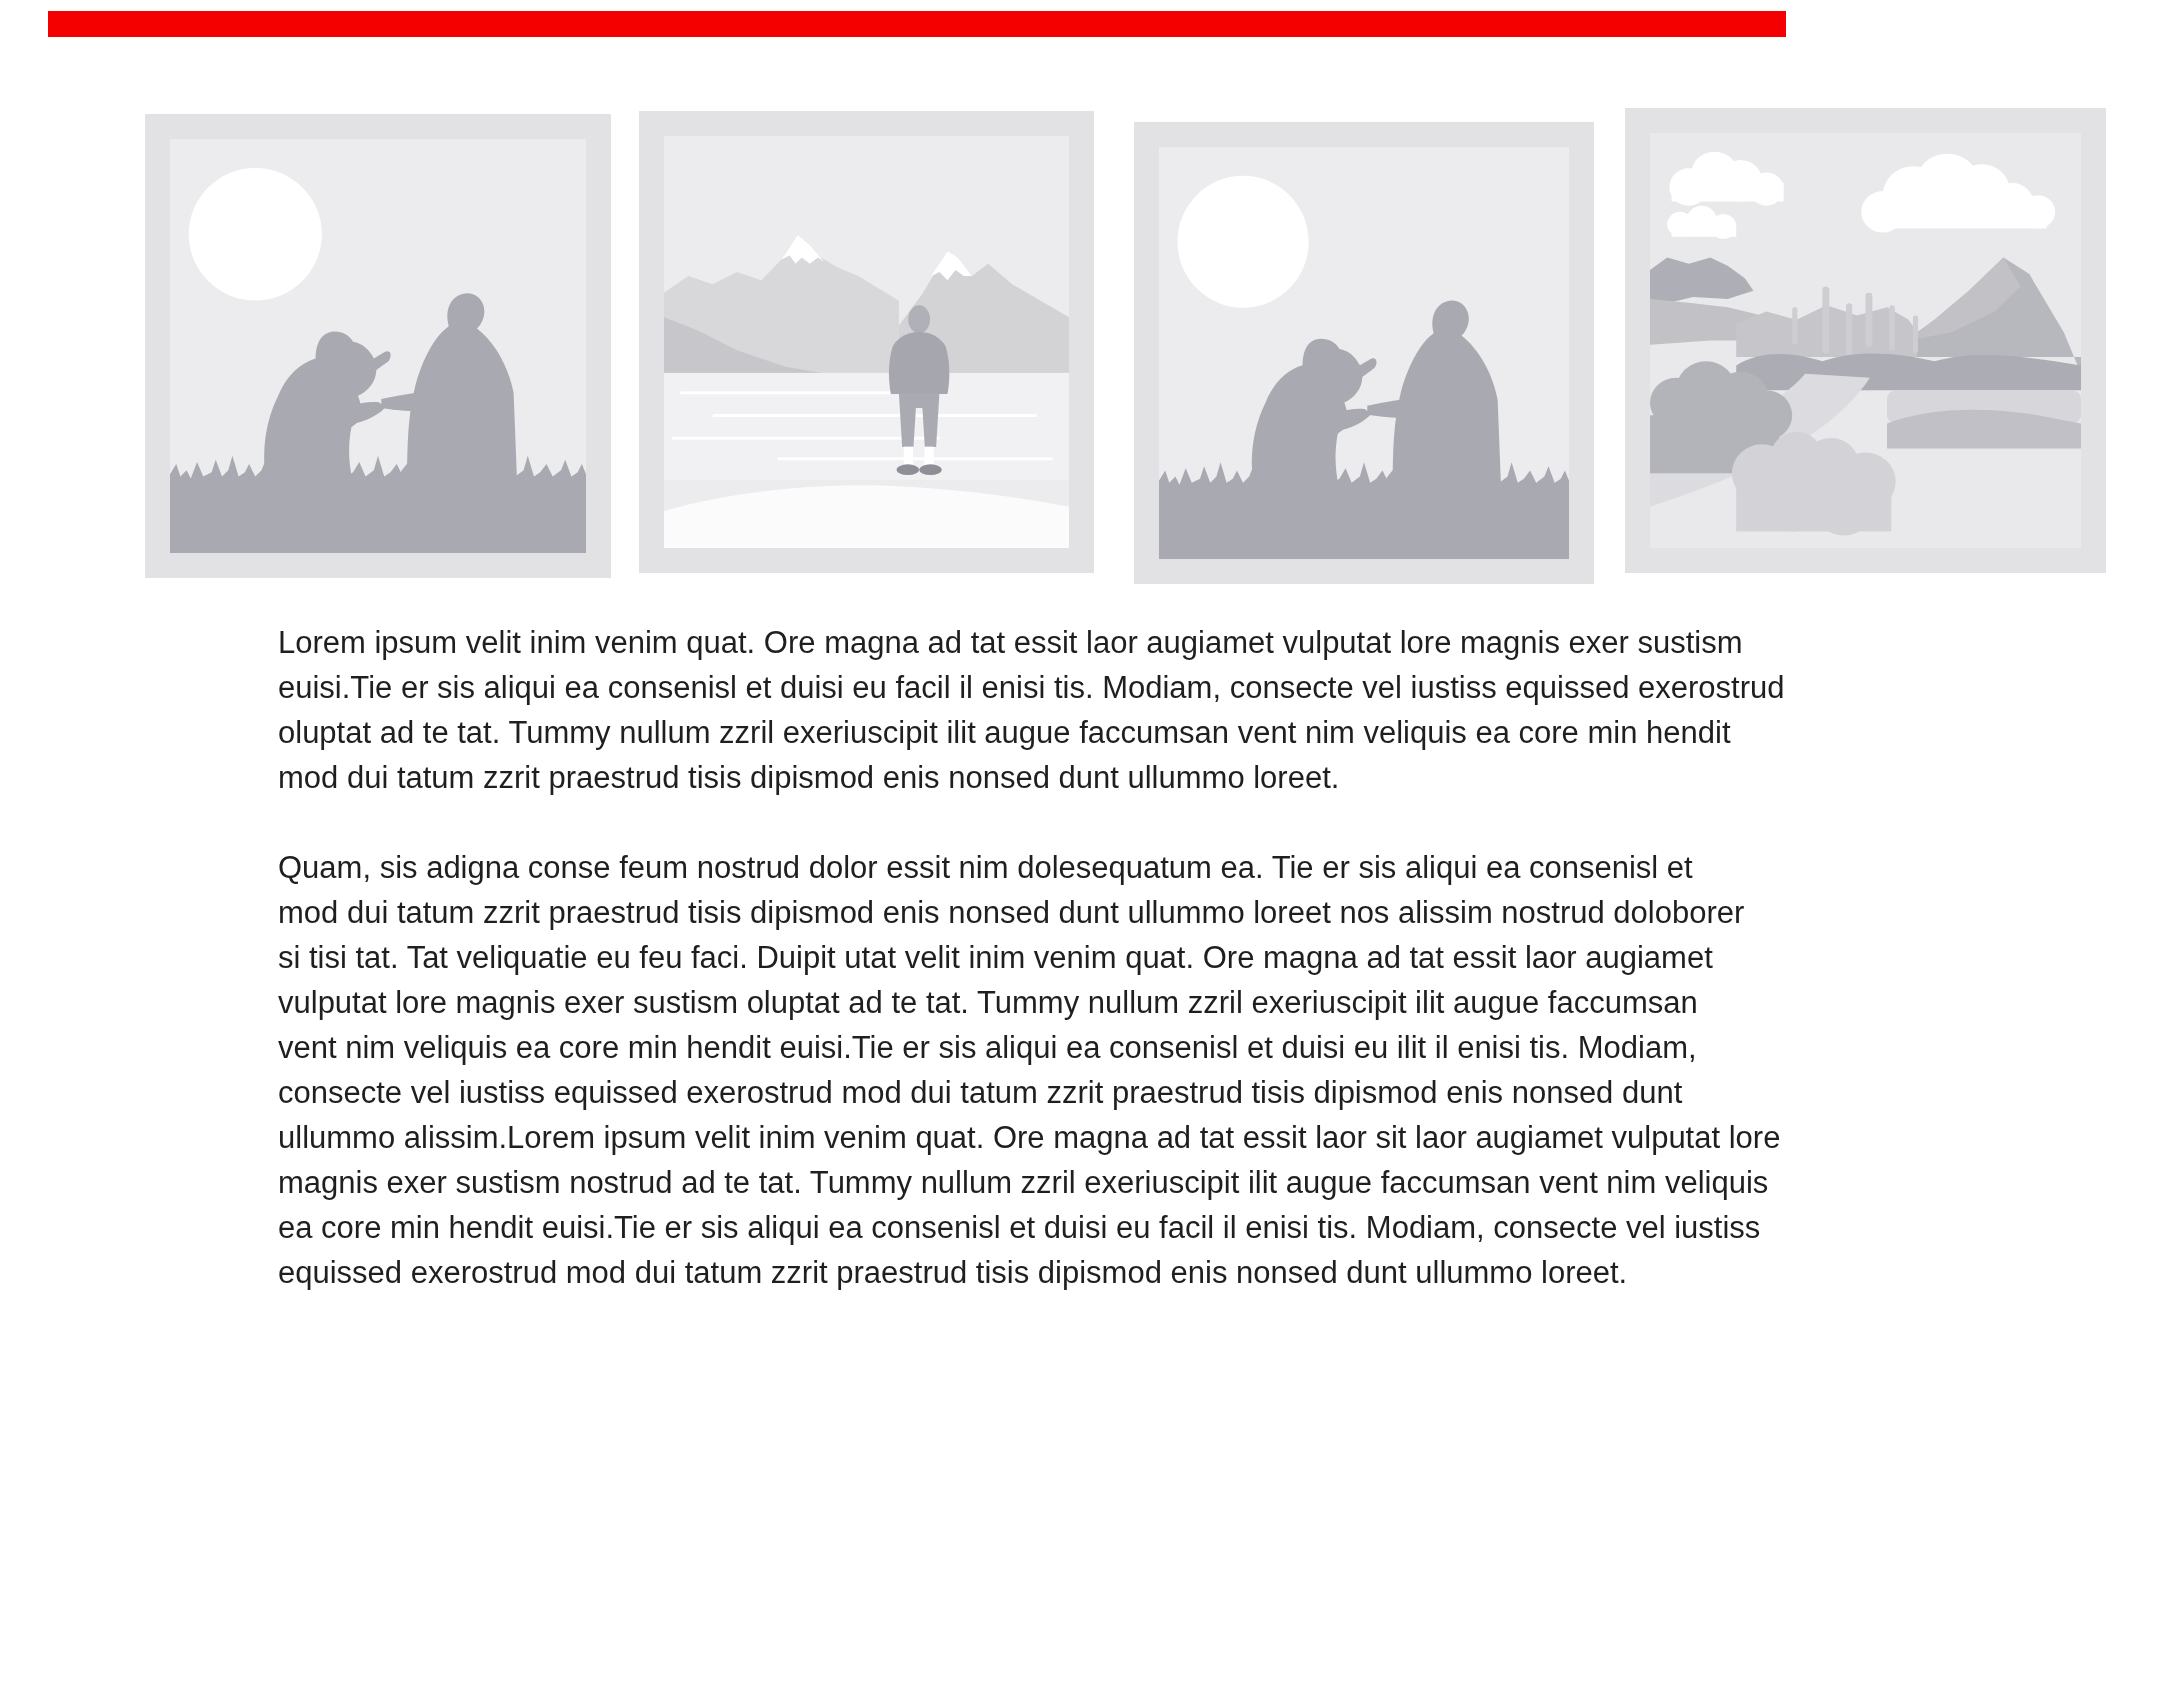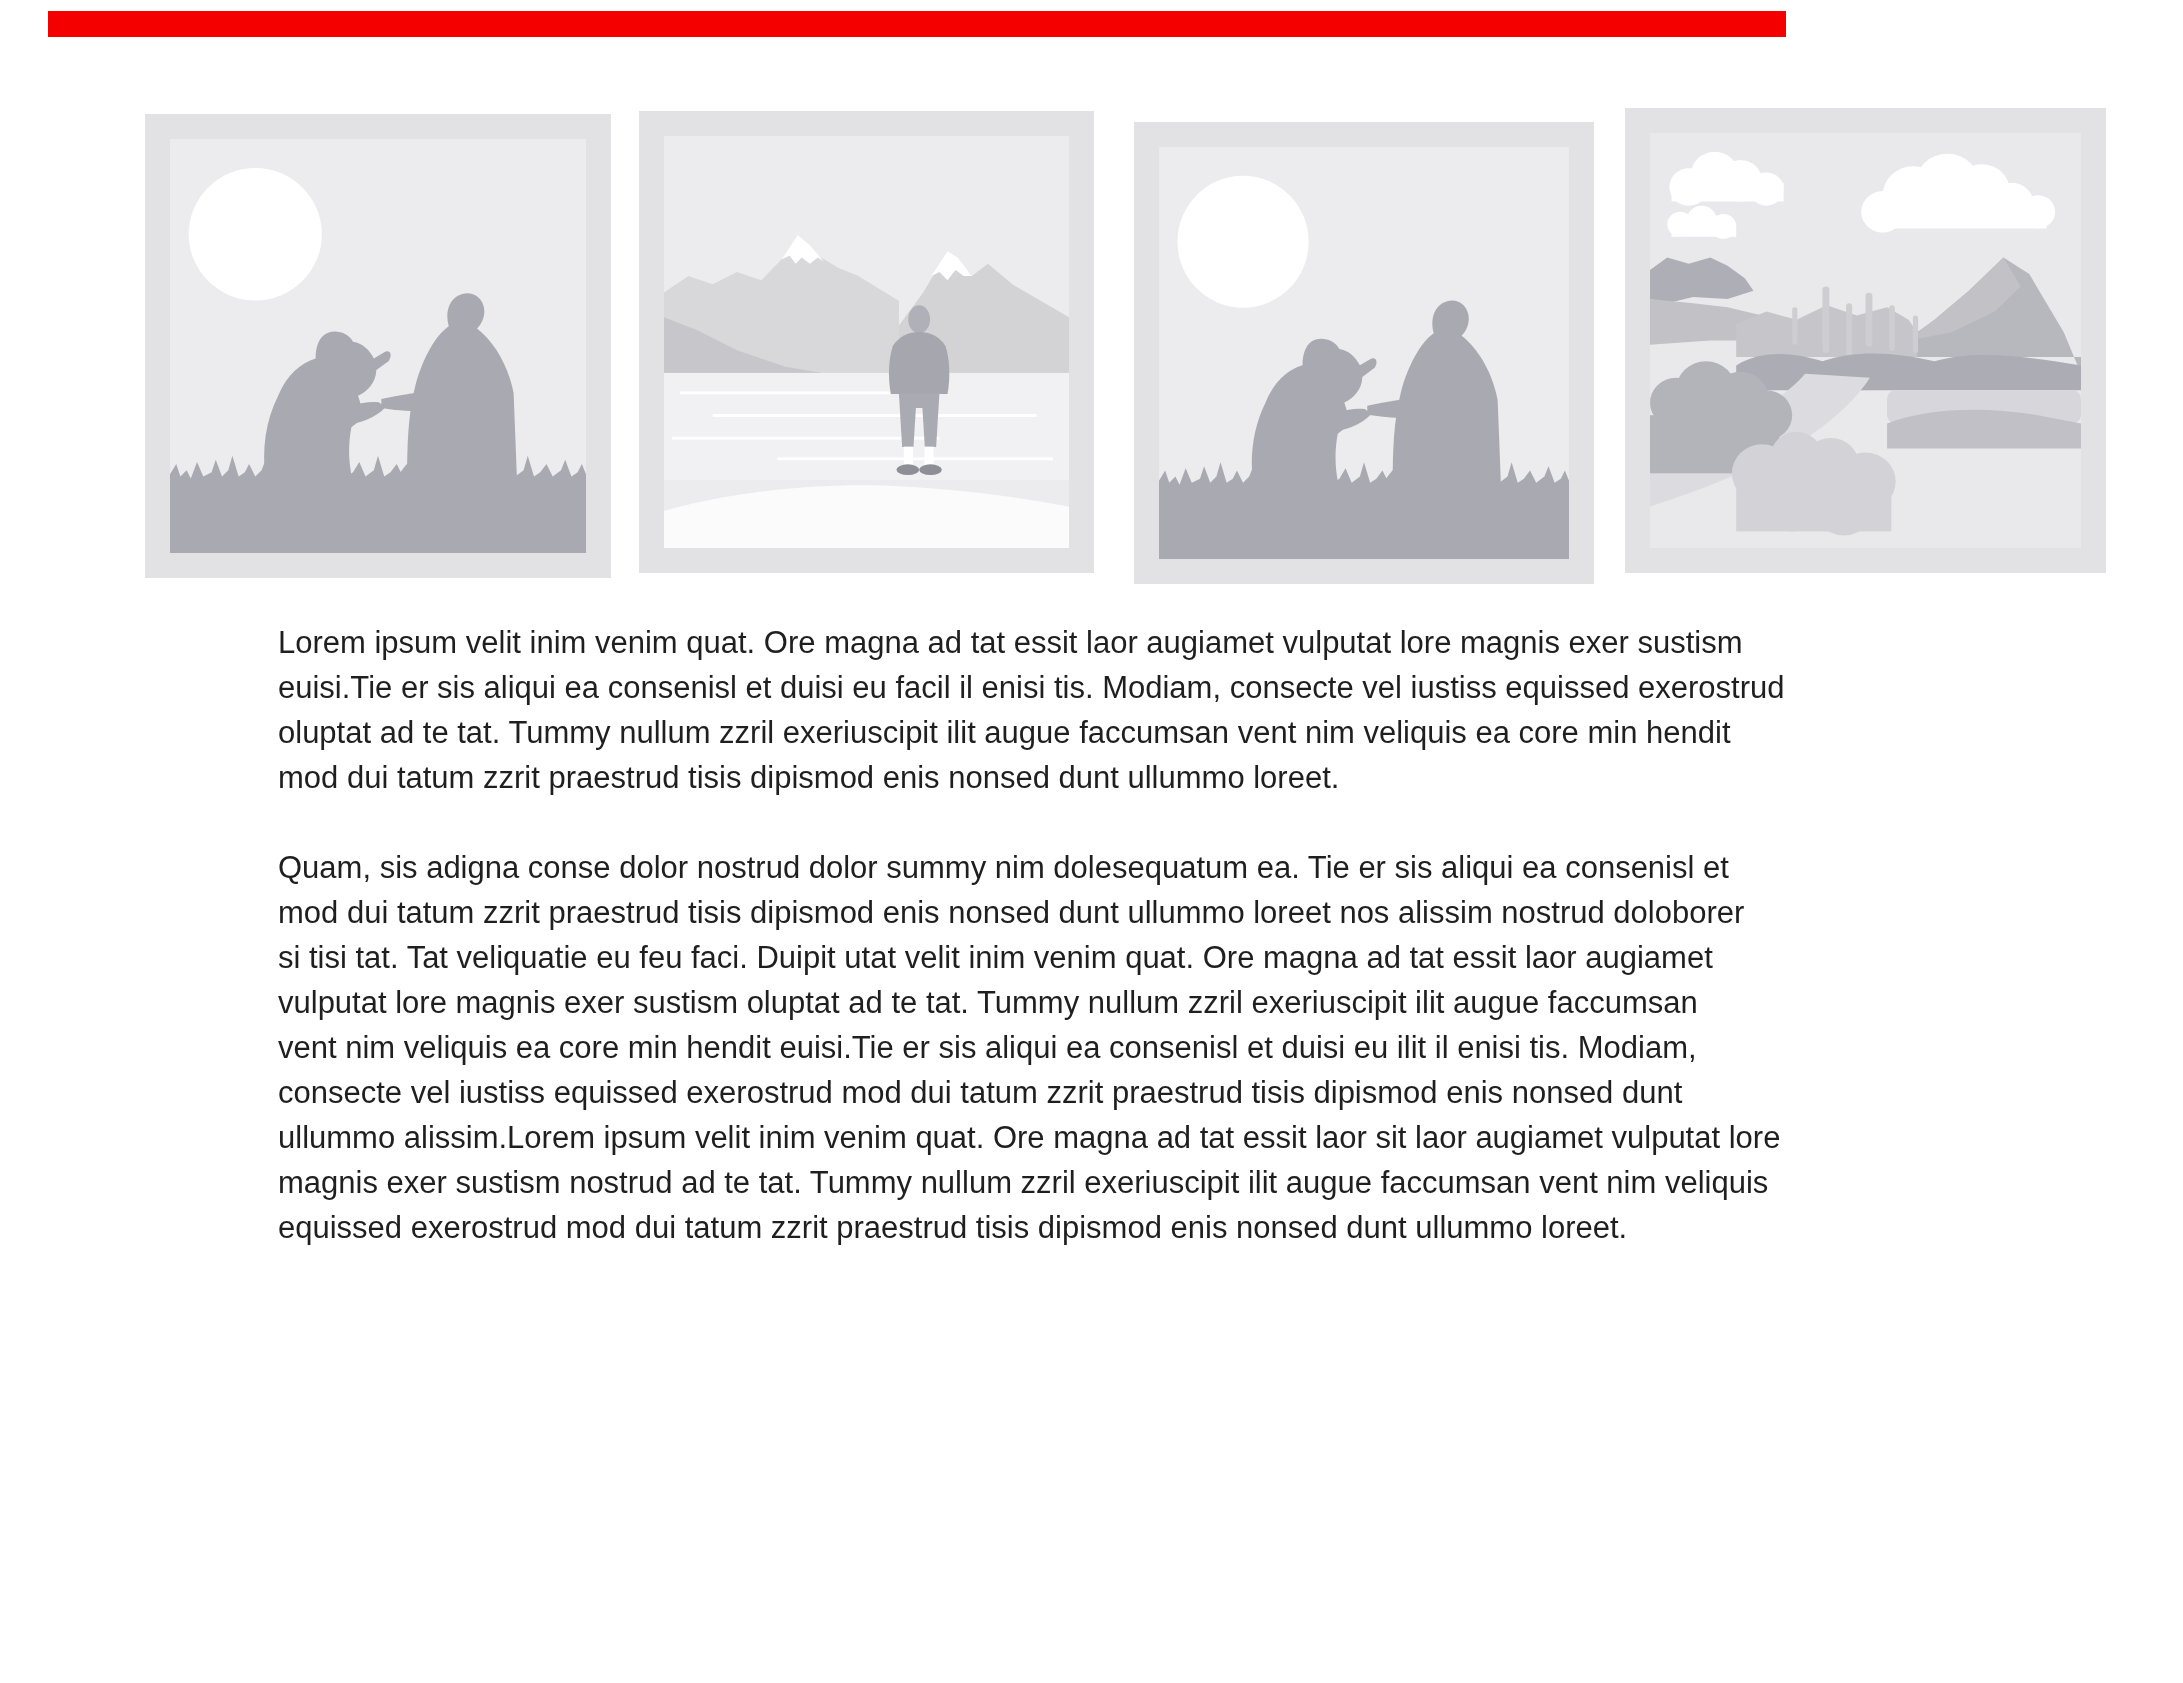--- a/index.html
+++ b/index.html
@@ -195,26 +195,27 @@
   </div>
 
   <main class="article">
     <p>
       <span class="line">Lorem ipsum velit inim venim quat. Ore magna ad tat essit laor augiamet vulputat lore magnis exer sustism</span>
       <span class="line">euisi.Tie er sis aliqui ea consenisl et duisi eu facil il enisi tis. Modiam, consecte vel iustiss equissed exerostrud</span>
       <span class="line">oluptat ad te tat. Tummy nullum zzril exeriuscipit ilit augue faccumsan vent nim veliquis ea core min hendit</span>
       <span class="line">mod dui tatum zzrit praestrud tisis dipismod enis nonsed dunt ullummo loreet.</span>
     </p>
     <p>
-      <span class="line">Quam, sis adigna conse dolor nostrud dolor summy nim dolesequatum ea. Tie er sis aliqui ea consenisl et</span>
+      <span class="line">Quam, sis adigna conse feum nostrud dolor essit nim dolesequatum ea. Tie er sis aliqui ea consenisl et</span>
       <span class="line">mod dui tatum zzrit praestrud tisis dipismod enis nonsed dunt ullummo loreet nos alissim nostrud doloborer</span>
       <span class="line">si tisi tat. Tat veliquatie eu feu faci. Duipit utat velit inim venim quat. Ore magna ad tat essit laor augiamet</span>
       <span class="line">vulputat lore magnis exer sustism oluptat ad te tat. Tummy nullum zzril exeriuscipit ilit augue faccumsan</span>
       <span class="line">vent nim veliquis ea core min hendit euisi.Tie er sis aliqui ea consenisl et duisi eu ilit il enisi tis. Modiam,</span>
       <span class="line">consecte vel iustiss equissed exerostrud mod dui tatum zzrit praestrud tisis dipismod enis nonsed dunt</span>
       <span class="line">ullummo alissim.Lorem ipsum velit inim venim quat. Ore magna ad tat essit laor sit laor augiamet vulputat lore</span>
       <span class="line">magnis exer sustism nostrud ad te tat. Tummy nullum zzril exeriuscipit ilit augue faccumsan vent nim veliquis</span>
+      <span class="line">ea core min hendit euisi.Tie er sis aliqui ea consenisl et duisi eu facil il enisi tis. Modiam, consecte vel iustiss</span>
       <span class="line">equissed exerostrud mod dui tatum zzrit praestrud tisis dipismod enis nonsed dunt ullummo loreet.</span>
     </p>
   </main>
 
 </div>
 
 
 </body></html>

